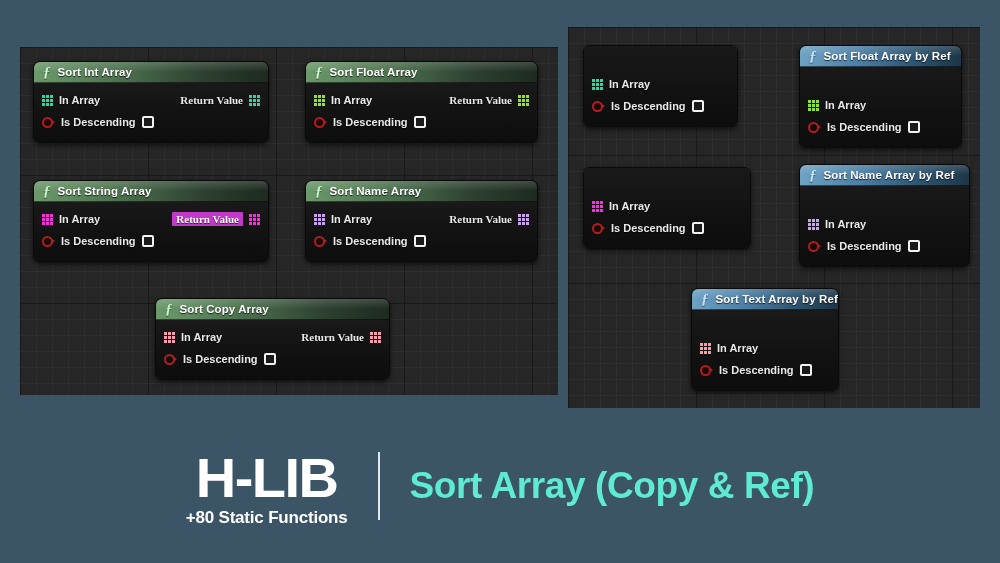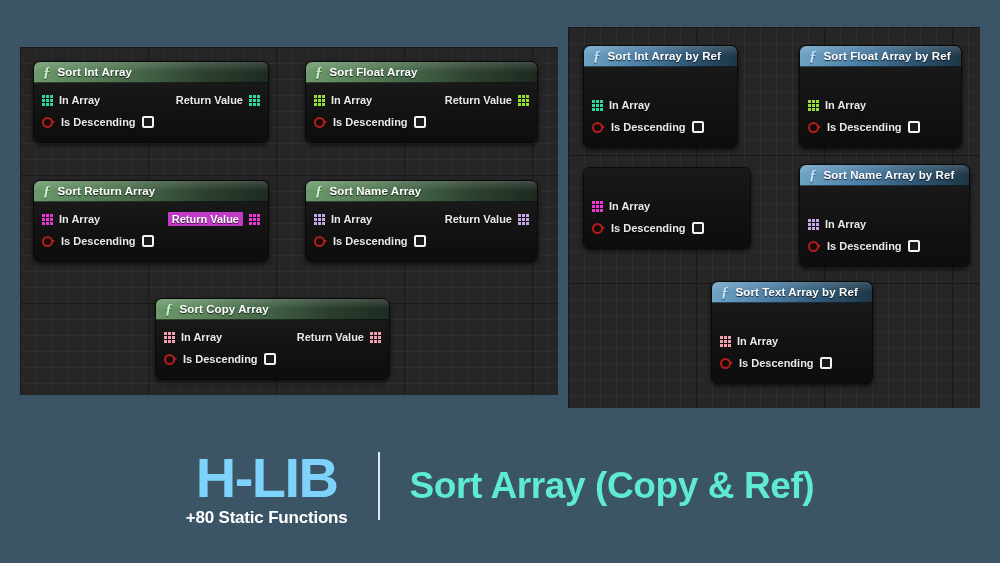--- a/index.html
+++ b/index.html
@@ -91,21 +91,21 @@
   
   .pin-row {
     position: relative;
     display: flex;
     align-items: center;
     justify-content: space-between;
     height: 22px;
     padding: 0 8px;
   }
   .pin-group { display: flex; align-items: center; gap: 6px; }
-  .pin-group.right { justify-content: flex-end; }
+  .pin-group.right { justify-content: flex-end; font-family: Liberation Serif, serif; }
   .pin-label {
     color: #e9e9e9;
     font-size: 11px;
     font-weight: bold;
     white-space: nowrap;
     text-shadow: 0 1px 1px rgba(0,0,0,0.8);
   }
   .pin-label.highlight {
     background: #c33ac8;
     padding: 1px 4px;
@@ -170,21 +170,21 @@
     align-items: center;
     justify-content: center;
   }
   .brand-block {
     display: flex;
     flex-direction: column;
     align-items: center;
     line-height: 1;
   }
   .brand-name {
-    color: #7dd3fc;
+    color: #ffffff;
     font-size: 56px;
     font-weight: bold;
     letter-spacing: -1.5px;
   }
   .brand-sub {
     color: #ffffff;
     font-size: 17px;
     font-weight: bold;
     margin-top: 3px;
     letter-spacing: -0.2px;
@@ -303,21 +303,21 @@
               </span>
               <span class="pin-label">Is Descending</span>
               <span class="checkbox"></span>
             </span>
           </div>
         </div>
       </div>
       <div class="bp-node" style="left: 13px; top: 133px; width: 236px;">
         <div class="node-header green">
           <span class="fn-glyph">ƒ</span>
-          <span class="node-title">Sort Return Array</span>
+          <span class="node-title">Sort String Array</span>
         </div>
         <div class="node-body">
           <div class="pin-row">
             <span class="pin-group">
               <span class="array-pin" style="color: rgb(239, 53, 216);">
                 <i></i>
                 <i></i>
                 <i></i>
                 <i></i>
                 <i></i>
@@ -447,24 +447,20 @@
               </span>
               <span class="pin-label">Is Descending</span>
               <span class="checkbox"></span>
             </span>
           </div>
         </div>
       </div>
     </div>
   <div class="graph-panel" id="panel-right">
       <div class="bp-node" style="left: 15px; top: 18px; width: 155px;">
-        <div class="node-header blue">
-          <span class="fn-glyph">ƒ</span>
-          <span class="node-title">Sort Int Array by Ref</span>
-        </div>
         <div class="node-body">
           <div class="exec-row">
             <span class="exec-wrap in"><svg class="tri" viewBox="0 0 10 13" xmlns="http://www.w3.org/2000/svg">
                 <path d="M1.2 1.2 H4.6 L8.8 6.5 L4.6 11.8 H1.2 Z" fill="none" stroke="#f0f0f0" stroke-width="1.5" stroke-linejoin="round"></path>
               </svg></span>
             <span class="exec-wrap out"><svg class="tri" viewBox="0 0 10 13" xmlns="http://www.w3.org/2000/svg">
                 <path d="M1.2 1.2 H4.6 L8.8 6.5 L4.6 11.8 H1.2 Z" fill="none" stroke="#f0f0f0" stroke-width="1.5" stroke-linejoin="round"></path>
               </svg></span>
           </div>
           <div class="pin-row">
@@ -610,21 +606,21 @@
               <span class="bool-pin">
                 <span class="ring"></span>
                 <span class="nub"></span>
               </span>
               <span class="pin-label">Is Descending</span>
               <span class="checkbox"></span>
             </span>
           </div>
         </div>
       </div>
-      <div class="bp-node" style="left: 123px; top: 254px; width: 162px; margin-left: 20px;">
+      <div class="bp-node" style="left: 123px; top: 261px; width: 148px;">
         <div class="node-header blue">
           <span class="fn-glyph">ƒ</span>
           <span class="node-title">Sort Text Array by Ref</span>
         </div>
         <div class="node-body">
           <div class="exec-row">
             <span class="exec-wrap in"><svg class="tri" viewBox="0 0 10 13" xmlns="http://www.w3.org/2000/svg">
                 <path d="M1.2 1.2 H4.6 L8.8 6.5 L4.6 11.8 H1.2 Z" fill="none" stroke="#f0f0f0" stroke-width="1.5" stroke-linejoin="round"></path>
               </svg></span>
             <span class="exec-wrap out"><svg class="tri" viewBox="0 0 10 13" xmlns="http://www.w3.org/2000/svg">

